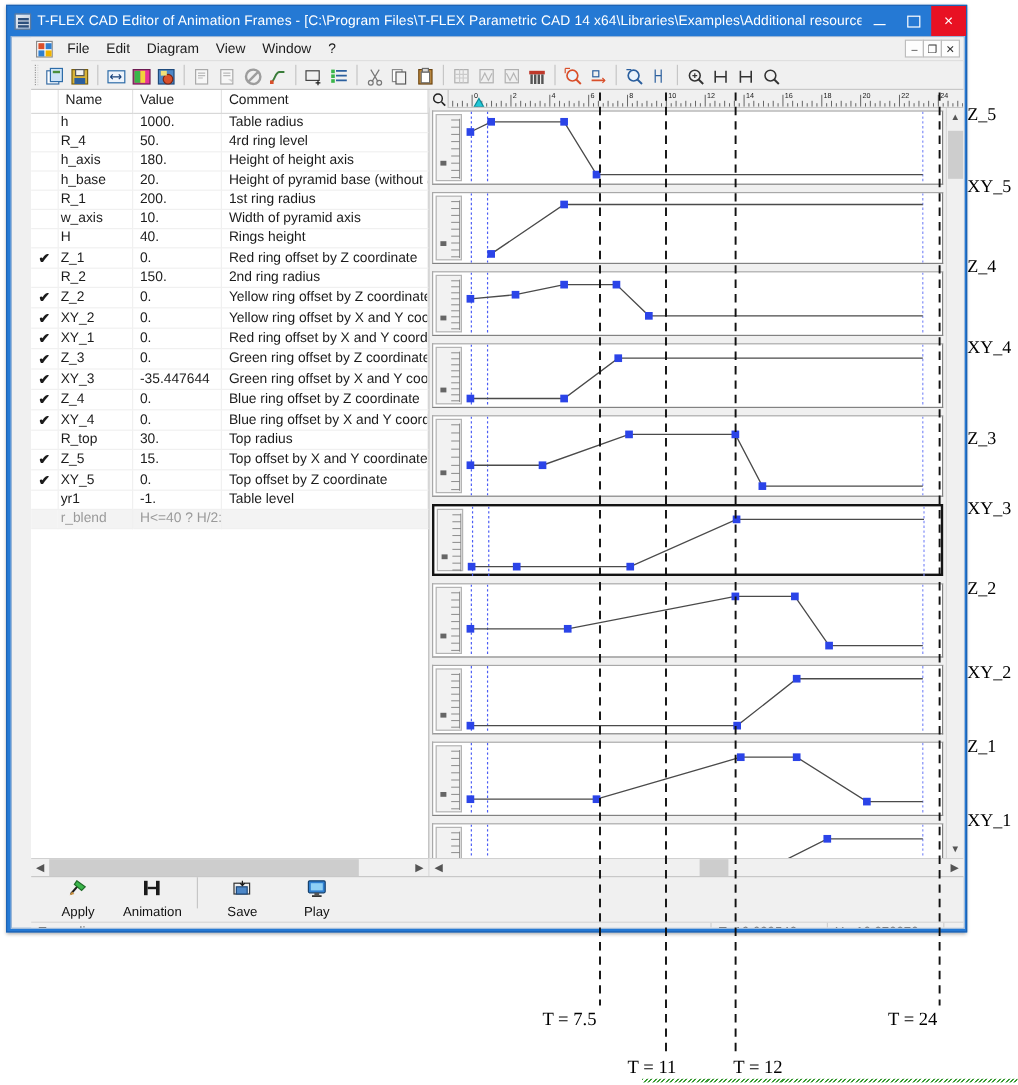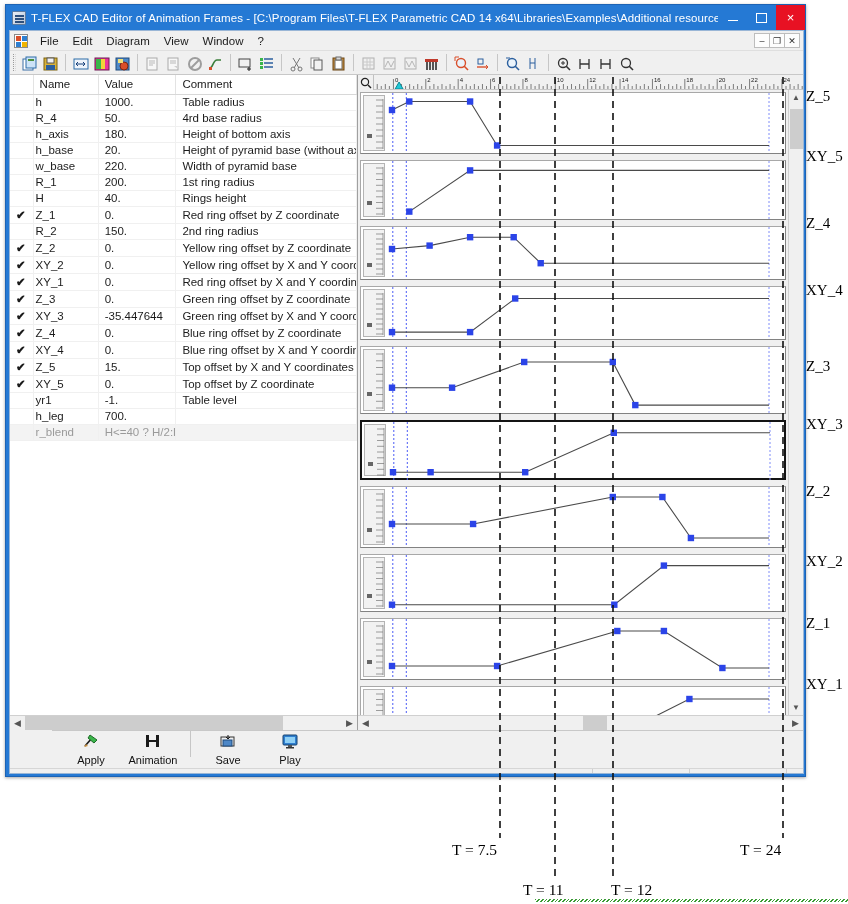--- a/index.html
+++ b/index.html
@@ -48,20 +48,21 @@
   .tbtn.max:after { content: ""; width: 9px; height: 8px; border: 1px solid #fff; }
   .tbtn.close { background: #e81123; font-size: 13px; line-height: 1; }
 
   
   .client {
     position: absolute; left: 3px; top: 25px;
     width: 795px; height: 744px;
     background: #f0f0f0;
     border: 1px solid #9ab6d6;
     overflow: hidden;
+    padding-left: 16px;
   }
 
   
   .menubar {
     position: relative; height: 20px; background: #f0f0f0;
     display: flex; align-items: center; border-bottom: 1px solid #dfdfdf;
   }
   .mdi-icon {
     width: 14px; height: 14px; margin: 0 5px 0 4px; flex: 0 0 auto;
     background: #ffffff; border: 1px solid #8a8a8a; position: relative;
@@ -165,21 +166,21 @@
   .hscroll-diagram {
     height: 15px; background: #f0f0f0; border-top: 1px solid #d0d0d0;
     display: flex; align-items: center;
   }
   .hsd-track { flex: 1; height: 14px; position: relative; background: #f0f0f0; }
   .hsd-thumb { position: absolute; left: 210px; top: 0; width: 24px; height: 14px; background: #cdcdcd; }
 
   
   .cmdbar {
     height: 38px; background: #f0f0f0; border-top: 1px solid #c8c8c8;
-    display: flex; padding-left: 8px; margin-left: 42px;
+    display: flex; padding-left: 8px;
   }
   .cmd {
     width: 62px; height: 36px; display: flex; flex-direction: column;
     align-items: center; justify-content: center; cursor: default;
     border: 1px solid transparent; border-radius: 2px;
   }
   .cmd .cl { font-size: 11px; color: #111; margin-top: 1px; }
   .cmd-sep { width: 1px; height: 26px; background: #c6c6c6; margin: 0 6px; }
 
   .statusbar {
@@ -449,45 +450,45 @@
                 <tr>
                   <td class="chk"></td>
                   <td class="c-name">h</td>
                   <td>1000.</td>
                   <td>Table radius</td>
                 </tr>
                 <tr>
                   <td class="chk"></td>
                   <td class="c-name">R_4</td>
                   <td>50.</td>
-                  <td>4rd base radius</td>
+                  <td>4rd ring level</td>
                 </tr>
                 <tr>
                   <td class="chk"></td>
                   <td class="c-name">h_axis</td>
                   <td>180.</td>
-                  <td>Height of bottom axis</td>
+                  <td>Height of height axis</td>
                 </tr>
                 <tr>
                   <td class="chk"></td>
                   <td class="c-name">h_base</td>
                   <td>20.</td>
                   <td>Height of pyramid base (without axis)</td>
                 </tr>
                 <tr>
                   <td class="chk"></td>
-                  <td class="c-name">w_base</td>
-                  <td>220.</td>
-                  <td>Width of pyramid base</td>
-                </tr>
-                <tr>
-                  <td class="chk"></td>
                   <td class="c-name">R_1</td>
                   <td>200.</td>
                   <td>1st ring radius</td>
+                </tr>
+                <tr>
+                  <td class="chk"></td>
+                  <td class="c-name">w_axis</td>
+                  <td>10.</td>
+                  <td>Width of pyramid axis</td>
                 </tr>
                 <tr>
                   <td class="chk"></td>
                   <td class="c-name">H</td>
                   <td>40.</td>
                   <td>Rings height</td>
                 </tr>
                 <tr>
                   <td class="chk">✔</td>
                   <td class="c-name">Z_1</td>
@@ -536,42 +537,42 @@
                   <td>0.</td>
                   <td>Blue ring offset by Z coordinate</td>
                 </tr>
                 <tr>
                   <td class="chk">✔</td>
                   <td class="c-name">XY_4</td>
                   <td>0.</td>
                   <td>Blue ring offset by X and Y coordinates</td>
                 </tr>
                 <tr>
+                  <td class="chk"></td>
+                  <td class="c-name">R_top</td>
+                  <td>30.</td>
+                  <td>Top radius</td>
+                </tr>
+                <tr>
                   <td class="chk">✔</td>
                   <td class="c-name">Z_5</td>
                   <td>15.</td>
                   <td>Top offset by X and Y coordinates</td>
                 </tr>
                 <tr>
                   <td class="chk">✔</td>
                   <td class="c-name">XY_5</td>
                   <td>0.</td>
                   <td>Top offset by Z coordinate</td>
                 </tr>
                 <tr>
                   <td class="chk"></td>
                   <td class="c-name">yr1</td>
                   <td>-1.</td>
                   <td>Table level</td>
-                </tr>
-                <tr>
-                  <td class="chk"></td>
-                  <td class="c-name">h_leg</td>
-                  <td>700.</td>
-                  <td></td>
                 </tr>
                 <tr class="dim">
                   <td class="chk"></td>
                   <td class="c-name">r_blend</td>
                   <td>H&lt;=40 ? H/2:H/4</td>
                   <td></td>
                 </tr>
               </tbody>
           </table>
           <div class="hscroll-params">

